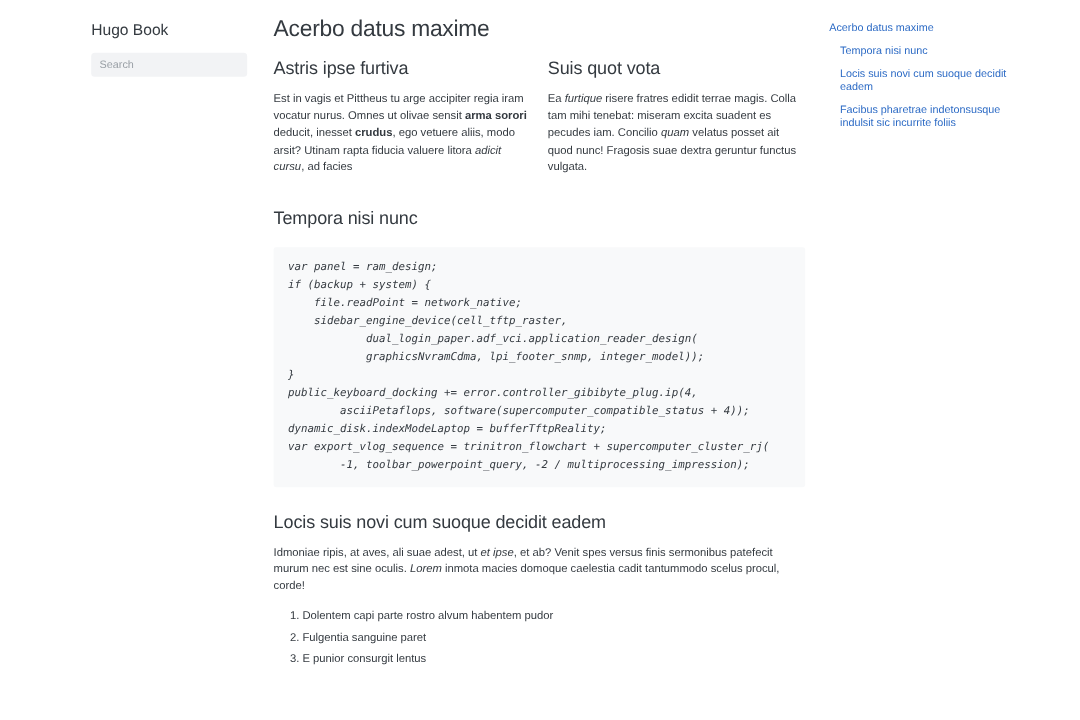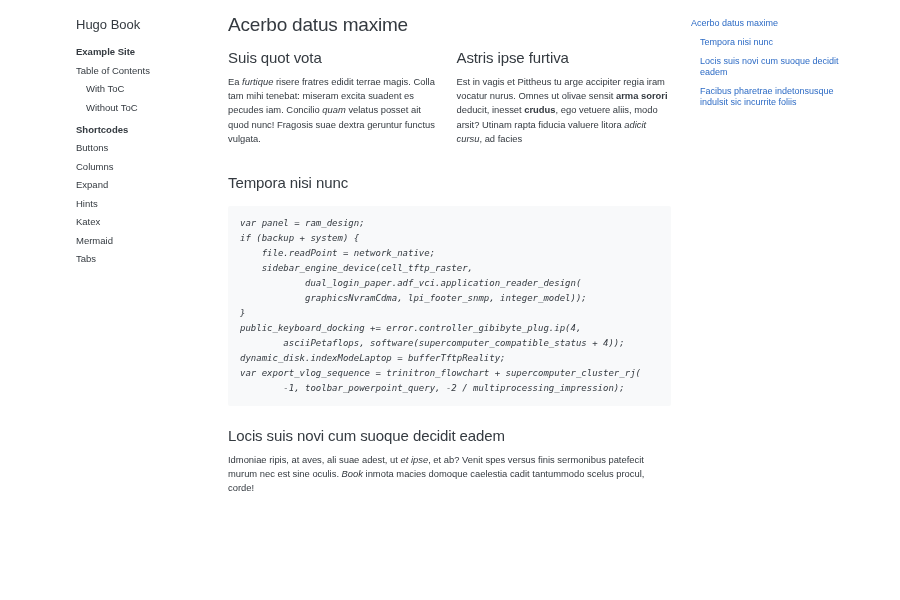--- a/index.html
+++ b/index.html
@@ -45,51 +45,34 @@
   
   .toc { flex:none; width:182px; padding:18px 10px 0 20px; font-size:9px; line-height:11px; }
   .toc .toc-item { display:block; margin-bottom:8px; color:var(--link,#2d6bc5); cursor:pointer; text-decoration:none; }
   .toc .lvl2 { margin-left:9px; }
 </style>
 </head>
 <body>
 
 <aside class="sidebar">
   <div class="brand">Hugo Book</div>
-  <nav class="menu">
-      <ul>
-        <li class="bold ">Example Site</li>
-        <li class="">Table of Contents</li>
-        <li class="indent">With ToC</li>
-        <li class="indent">Without ToC</li>
-      </ul>
-      <ul>
-        <li class="bold ">Shortcodes</li>
-        <li class="">Buttons</li>
-        <li class="">Columns</li>
-        <li class="">Expand</li>
-        <li class="">Hints</li>
-        <li class="">Katex</li>
-        <li class="">Mermaid</li>
-        <li class="">Tabs</li>
-      </ul>
-    </nav>
+  <input class="search-input" type="text" placeholder="Search" style="">
 </aside>
 
 <main class="content">
   <h1>Acerbo datus maxime</h1>
 
   <div class="cols">
     <div class="col">
+      <h2>Astris ipse furtiva</h2>
+      <p><span>Est in vagis et Pittheus tu arge accipiter regia iram vocatur nurus. Omnes ut olivae sensit </span><b>arma sorori</b><span> deducit, inesset </span><b>crudus</b><span>, ego vetuere aliis, modo arsit? Utinam rapta fiducia valuere litora </span><i>adicit cursu</i><span>, ad facies</span></p>
+    </div>
+    <div class="col">
       <h2>Suis quot vota</h2>
       <p><span>Ea </span><i>furtique</i><span> risere fratres edidit terrae magis. Colla tam mihi tenebat: miseram excita suadent es pecudes iam. Concilio </span><i>quam</i><span> velatus posset ait quod nunc! Fragosis suae dextra geruntur functus vulgata.</span></p>
-    </div>
-    <div class="col">
-      <h2>Astris ipse furtiva</h2>
-      <p><span>Est in vagis et Pittheus tu arge accipiter regia iram vocatur nurus. Omnes ut olivae sensit </span><b>arma sorori</b><span> deducit, inesset </span><b>crudus</b><span>, ego vetuere aliis, modo arsit? Utinam rapta fiducia valuere litora </span><i>adicit cursu</i><span>, ad facies</span></p>
     </div>
   </div>
 
   <section>
     <h2>Tempora nisi nunc</h2>
     <pre class="code-block">var panel = ram_design;
 if (backup + system) {
     file.readPoint = network_native;
     sidebar_engine_device(cell_tftp_raster,
             dual_login_paper.adf_vci.application_reader_design(
@@ -97,21 +80,26 @@
 }
 public_keyboard_docking += error.controller_gibibyte_plug.ip(4,
         asciiPetaflops, software(supercomputer_compatible_status + 4));
 dynamic_disk.indexModeLaptop = bufferTftpReality;
 var export_vlog_sequence = trinitron_flowchart + supercomputer_cluster_rj(
         -1, toolbar_powerpoint_query, -2 / multiprocessing_impression);</pre>
   </section>
 
   <section class="section-locis">
     <h2>Locis suis novi cum suoque decidit eadem</h2>
-    <p><span>Idmoniae ripis, at aves, ali suae adest, ut </span><i>et ipse</i><span>, et ab? Venit spes versus finis sermonibus patefecit murum nec est sine oculis. </span><i>Book</i><span> inmota macies domoque caelestia cadit tantummodo scelus procul, corde!</span></p>
+    <p><span>Idmoniae ripis, at aves, ali suae adest, ut </span><i>et ipse</i><span>, et ab? Venit spes versus finis sermonibus patefecit murum nec est sine oculis. </span><i>Lorem</i><span> inmota macies domoque caelestia cadit tantummodo scelus procul, corde!</span></p>
+    <ol>
+        <li>Dolentem capi parte rostro alvum habentem pudor</li>
+        <li>Fulgentia sanguine paret</li>
+        <li>E punior consurgit lentus</li>
+      </ol>
   </section>
 </main>
 
 <aside class="toc">
     <a class="toc-item">Acerbo datus maxime</a>
     <a class="toc-item lvl2">Tempora nisi nunc</a>
     <a class="toc-item lvl2">Locis suis novi cum suoque decidit eadem</a>
     <a class="toc-item lvl2">Facibus pharetrae indetonsusque indulsit sic incurrite foliis</a>
   </aside>
 

